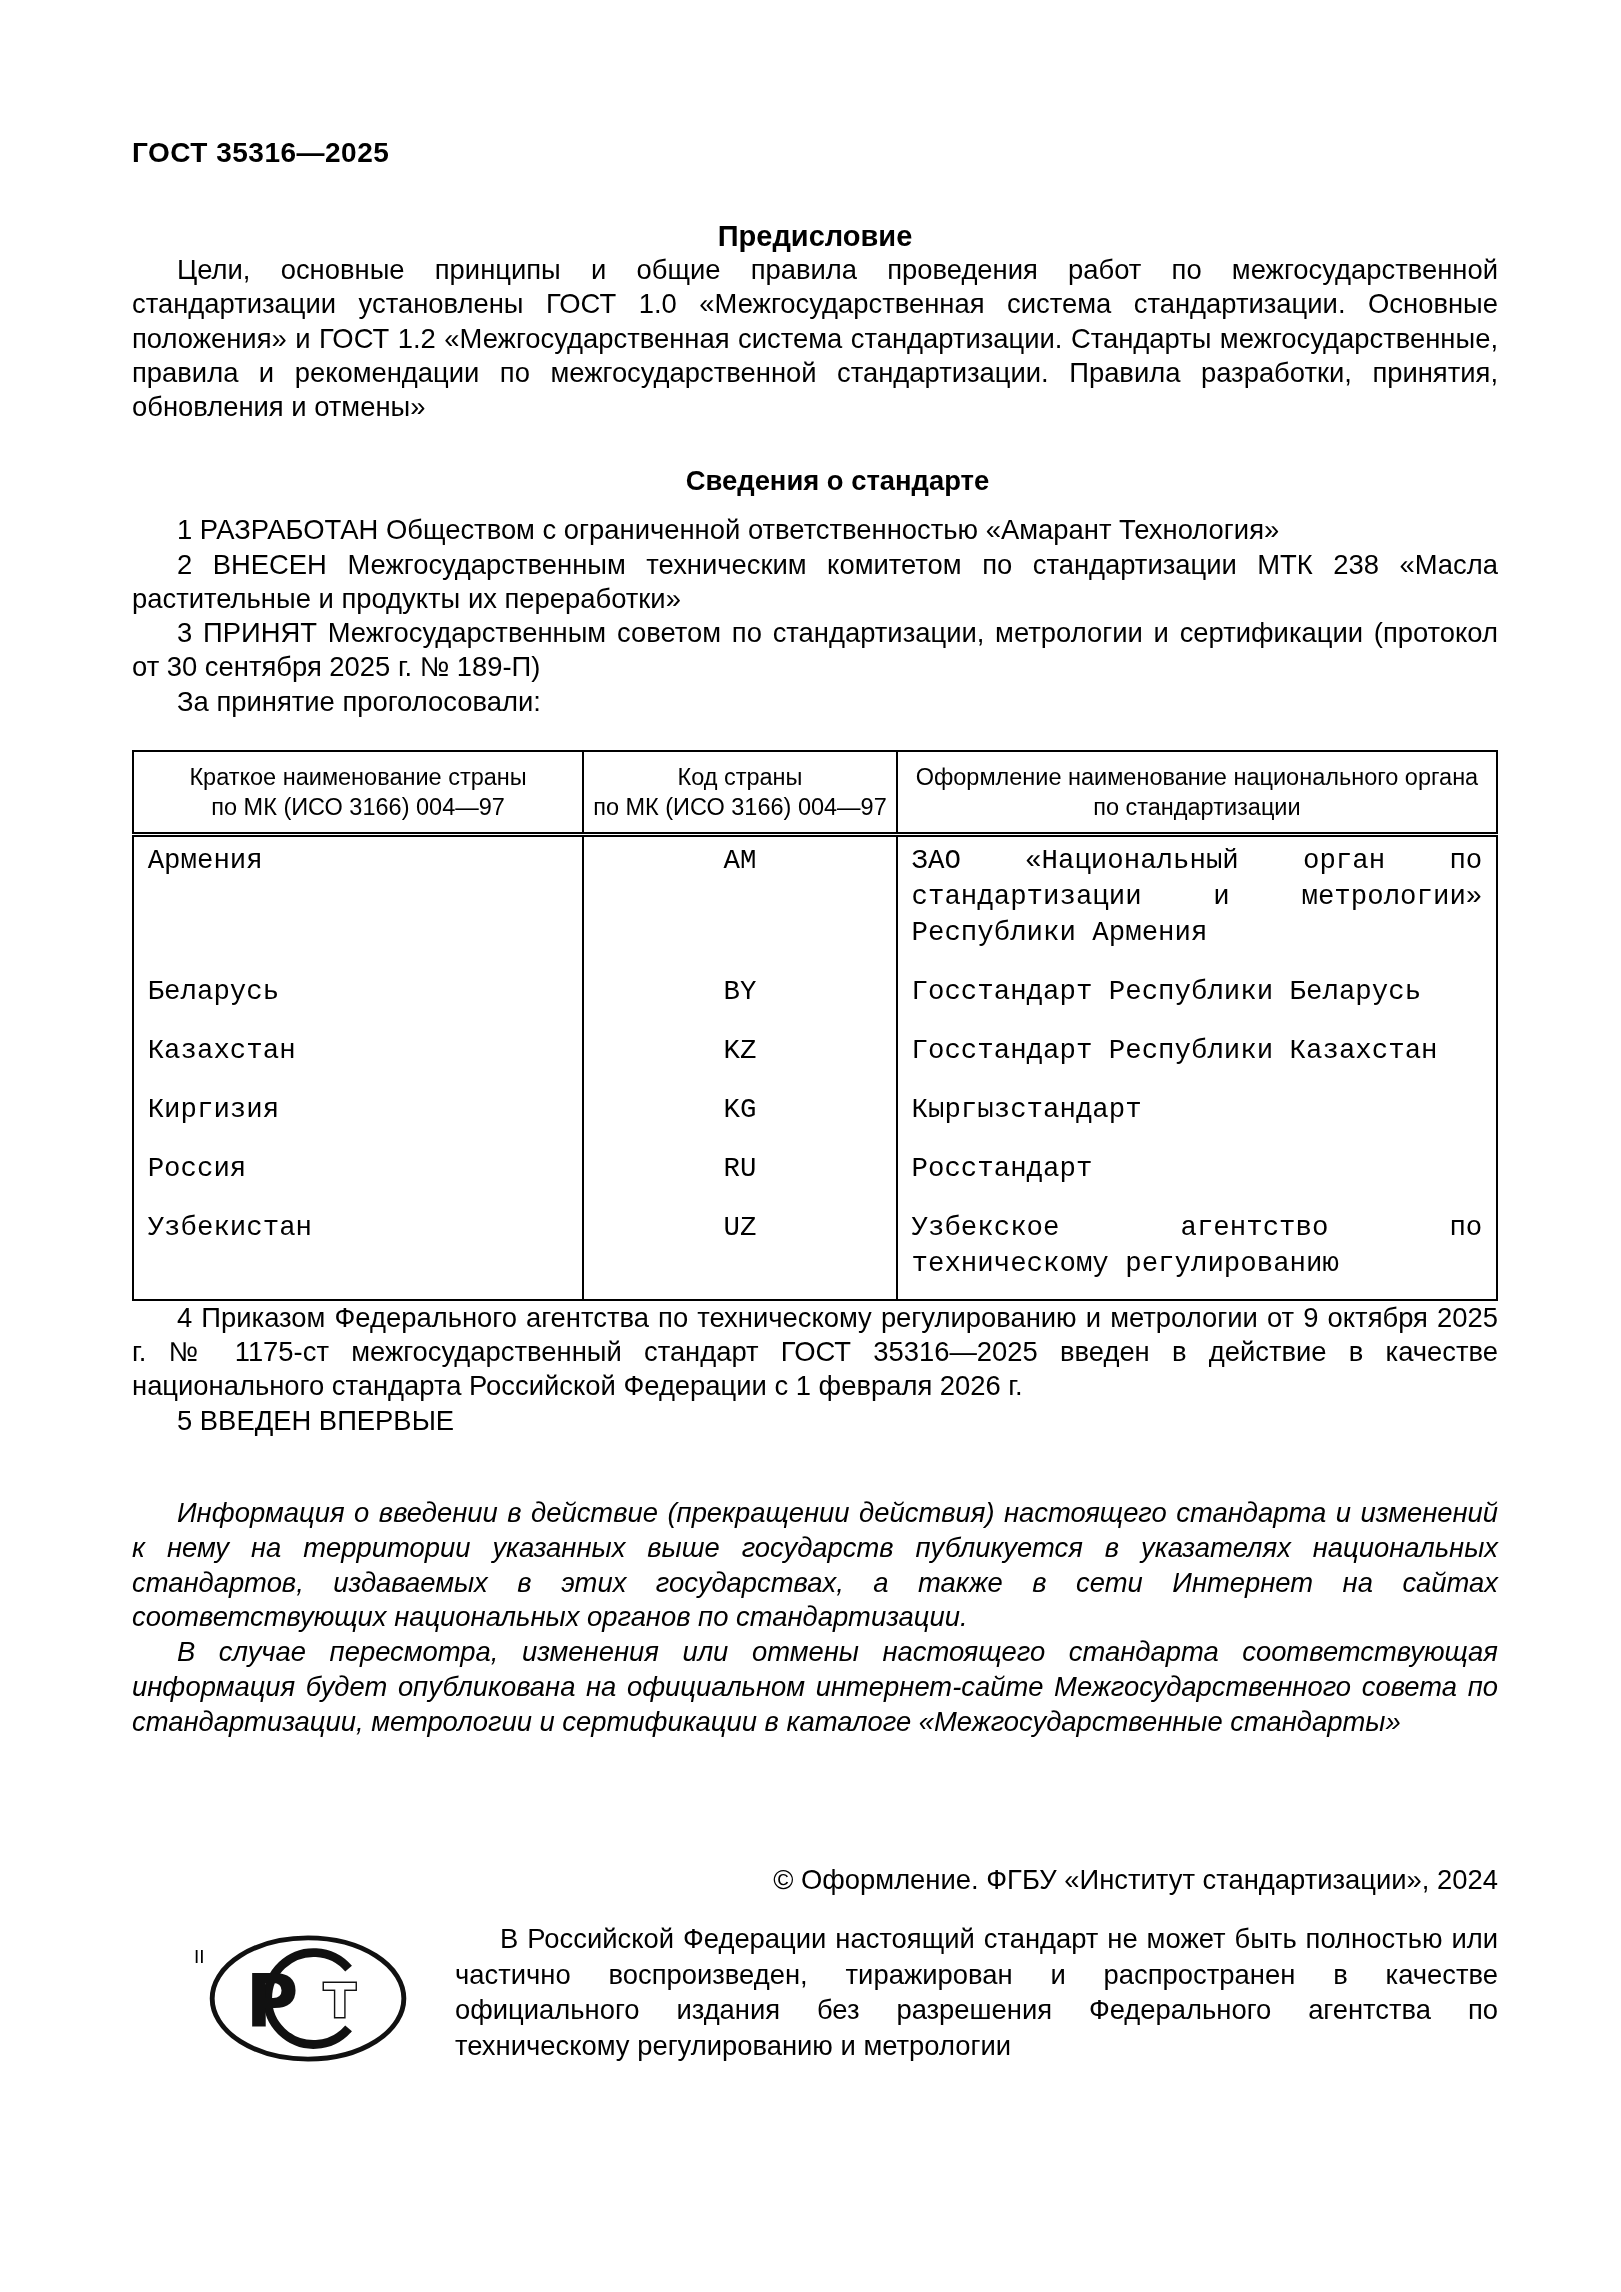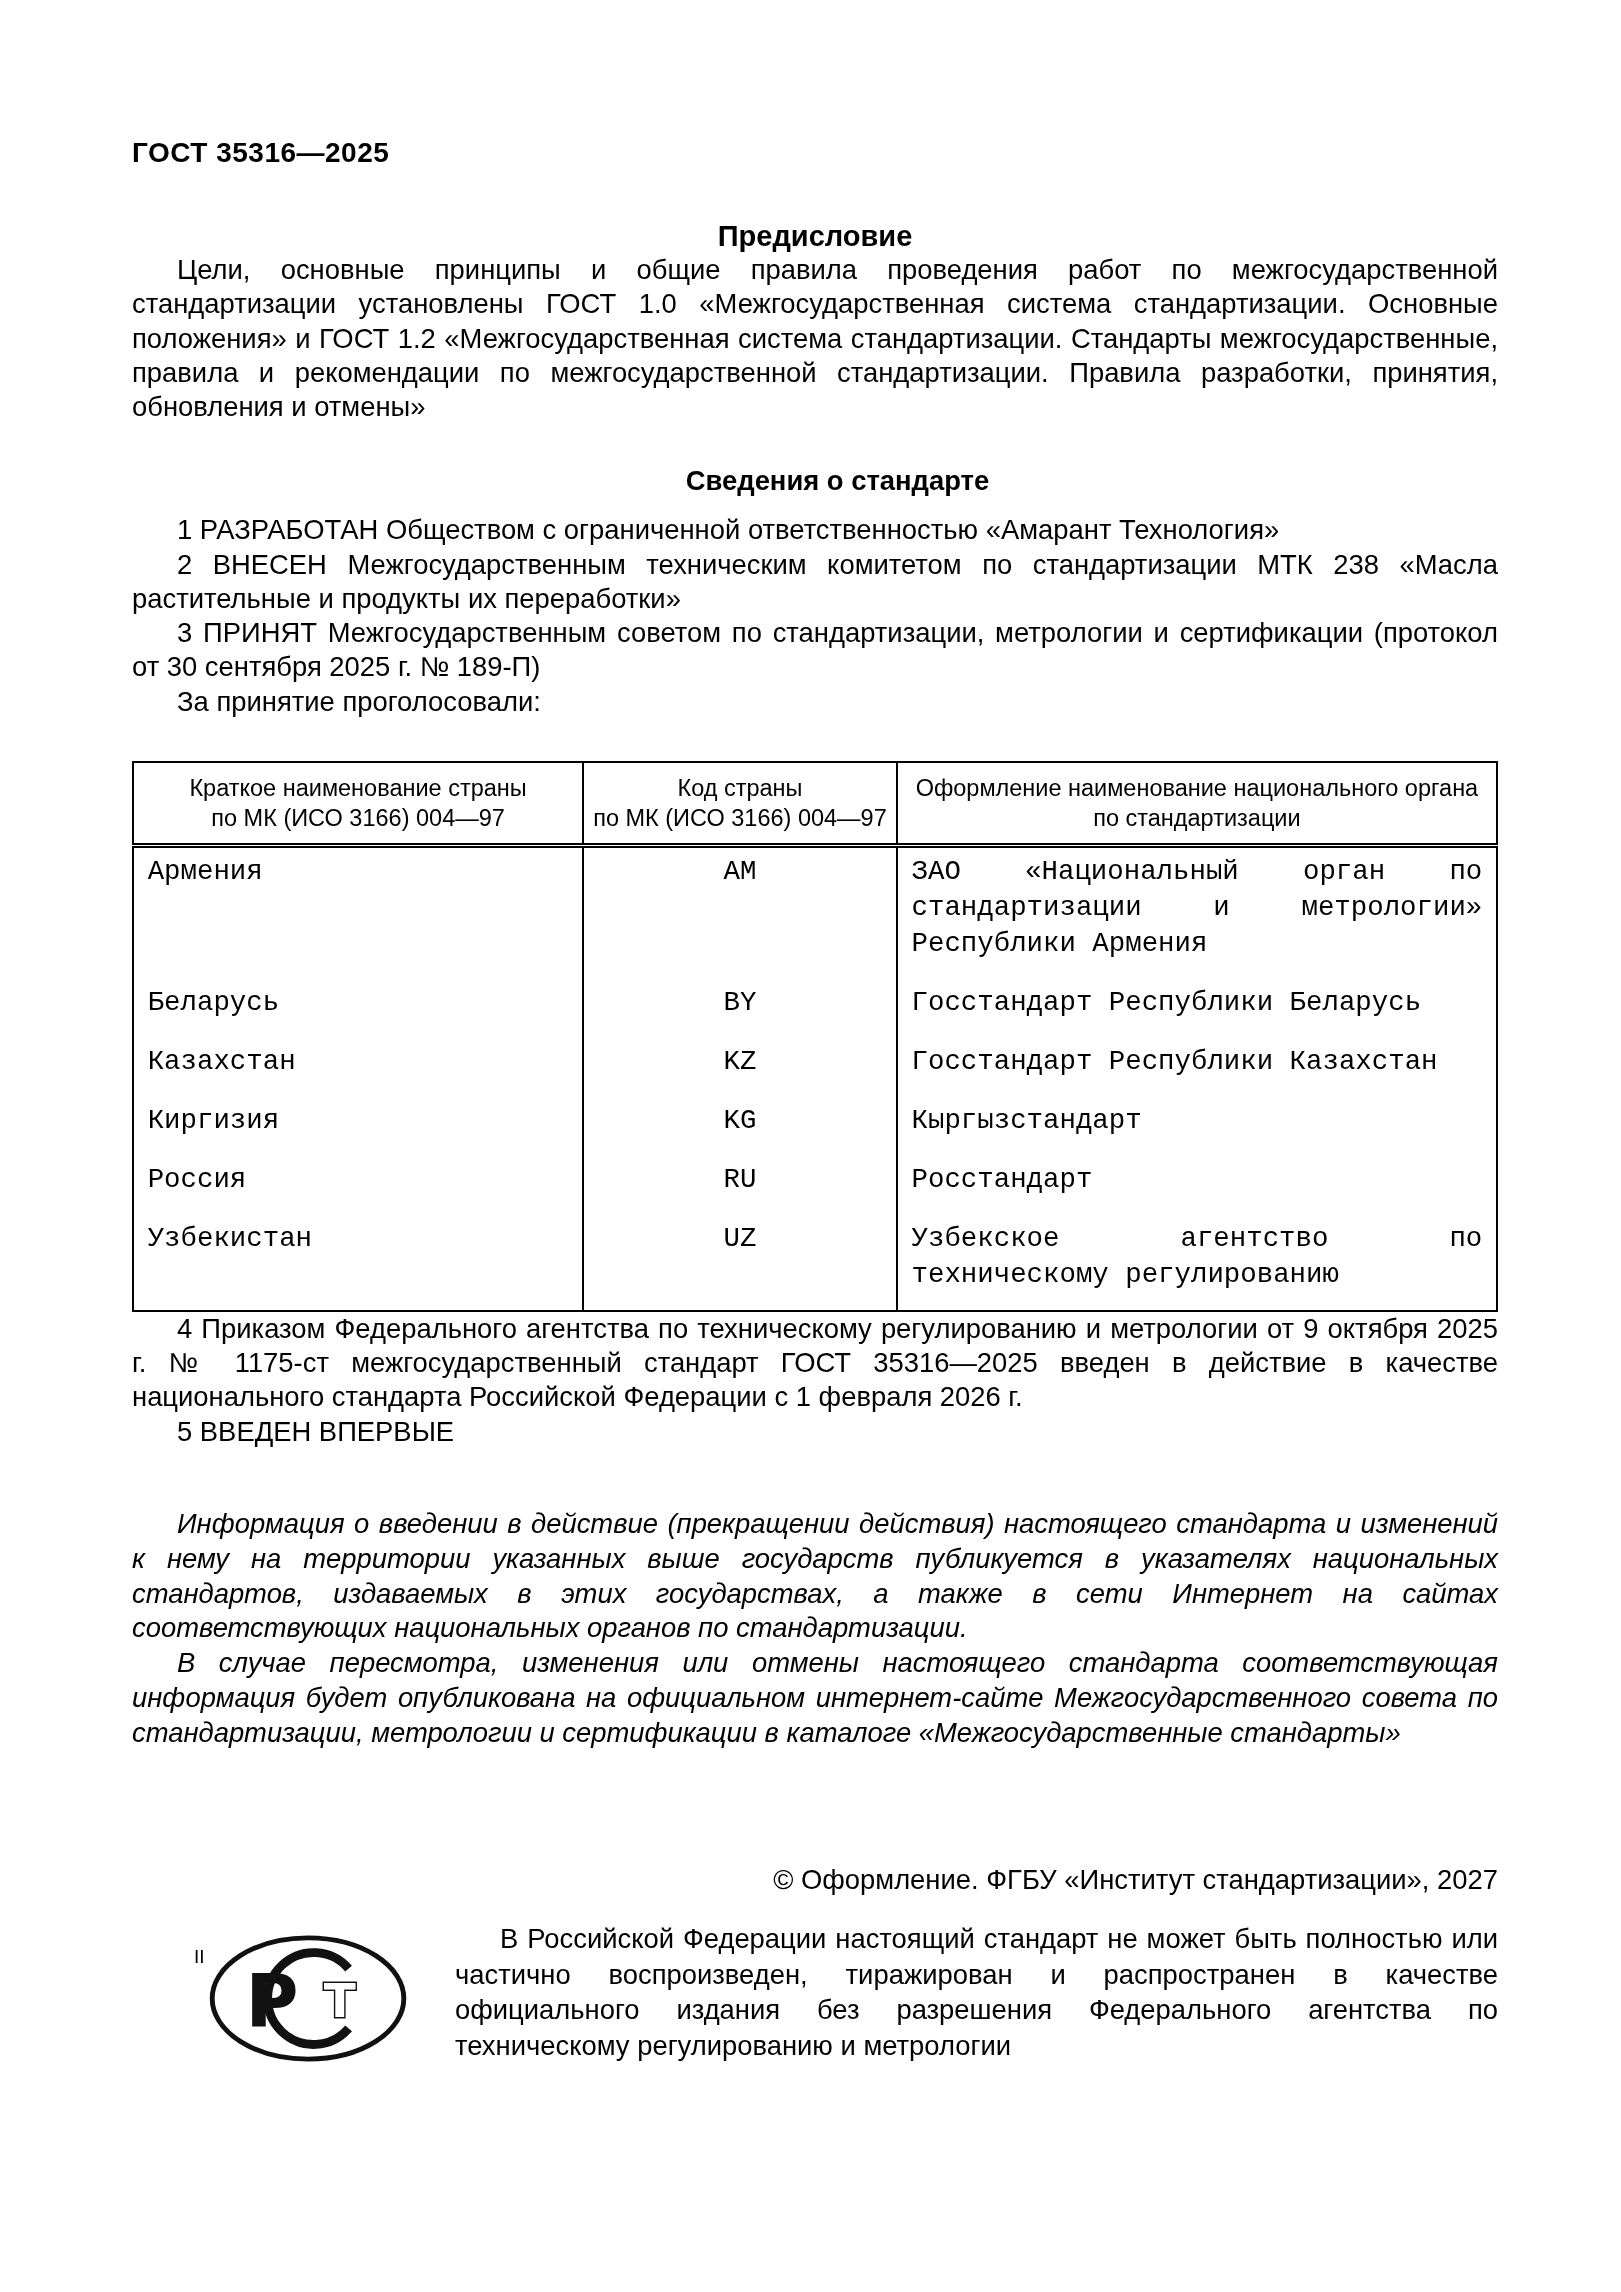--- a/index.html
+++ b/index.html
@@ -47,21 +47,21 @@
     text-indent: 45px;
     text-align: center;
   }
   .item-1 { margin-top: 43px; }
   .item-2 { margin-top: 57px; }
   .item-3 { margin-top: 57px; }
   .vote-caption { margin-top: 61px; }
 
   table.vote-table {
     width: 100%;
-    margin-top: 42px;
+    margin-top: 31px;
     border-collapse: collapse;
     border: 2.9px solid #000;
   }
   .vote-table th, .vote-table td {
     border-left: 2px solid #000;
     border-right: 2px solid #000;
   }
   .vote-table thead th {
     font-size: 23.5px;
     font-weight: normal;
@@ -196,21 +196,21 @@
   </table>
 
   <p class="para item-4">4 Приказом Федерального агентства по техническому регулированию и метрологии от 9 октября 2025 г. № 1175-ст межгосударственный стандарт ГОСТ 35316—2025 введен в действие в качестве национального стандарта Российской Федерации с 1 февраля 2026 г.</p>
   <p class="para item-5">5 ВВЕДЕН ВПЕРВЫЕ</p>
 
   <div class="notes">
     <p class="para">Информация о введении в действие (прекращении действия) настоящего стандарта и изменений к нему на территории указанных выше государств публикуется в указателях национальных стандартов, издаваемых в этих государствах, а также в сети Интернет на сайтах соответствующих национальных органов по стандартизации.</p>
     <p class="para">В случае пересмотра, изменения или отмены настоящего стандарта соответствующая информация будет опубликована на официальном интернет-сайте Межгосударственного совета по стандартизации, метрологии и сертификации в каталоге «Межгосударственные стандарты»</p>
   </div>
 
-  <p class="copyright">© Оформление. ФГБУ «Институт стандартизации», 2027</p>
+  <p class="copyright">© Оформление. ФГБУ «Институт стандартизации», 2024</p>
 
   <div class="bottom-row">
     <div class="logo-box">
       <span>
         <svg width="201" height="132" viewBox="0 0 205 135" xmlns="http://www.w3.org/2000/svg" aria-hidden="true">
           <ellipse cx="102" cy="67" rx="98" ry="62" fill="none" stroke="#111" stroke-width="5"></ellipse>
           <path d="M 143.5 36.5 A 47 47 0 1 0 143.5 97.5" fill="none" stroke="#111" stroke-width="9"></path>
           <text x="38" y="96" font-family="DejaVu Sans, sans-serif" font-size="74" font-weight="bold" fill="#111">Р</text>
           <text x="118" y="86" font-family="DejaVu Sans, sans-serif" font-size="48" font-weight="bold" fill="#ffffff" stroke="#111" stroke-width="3" paint-order="stroke">Т</text>
         </svg>

